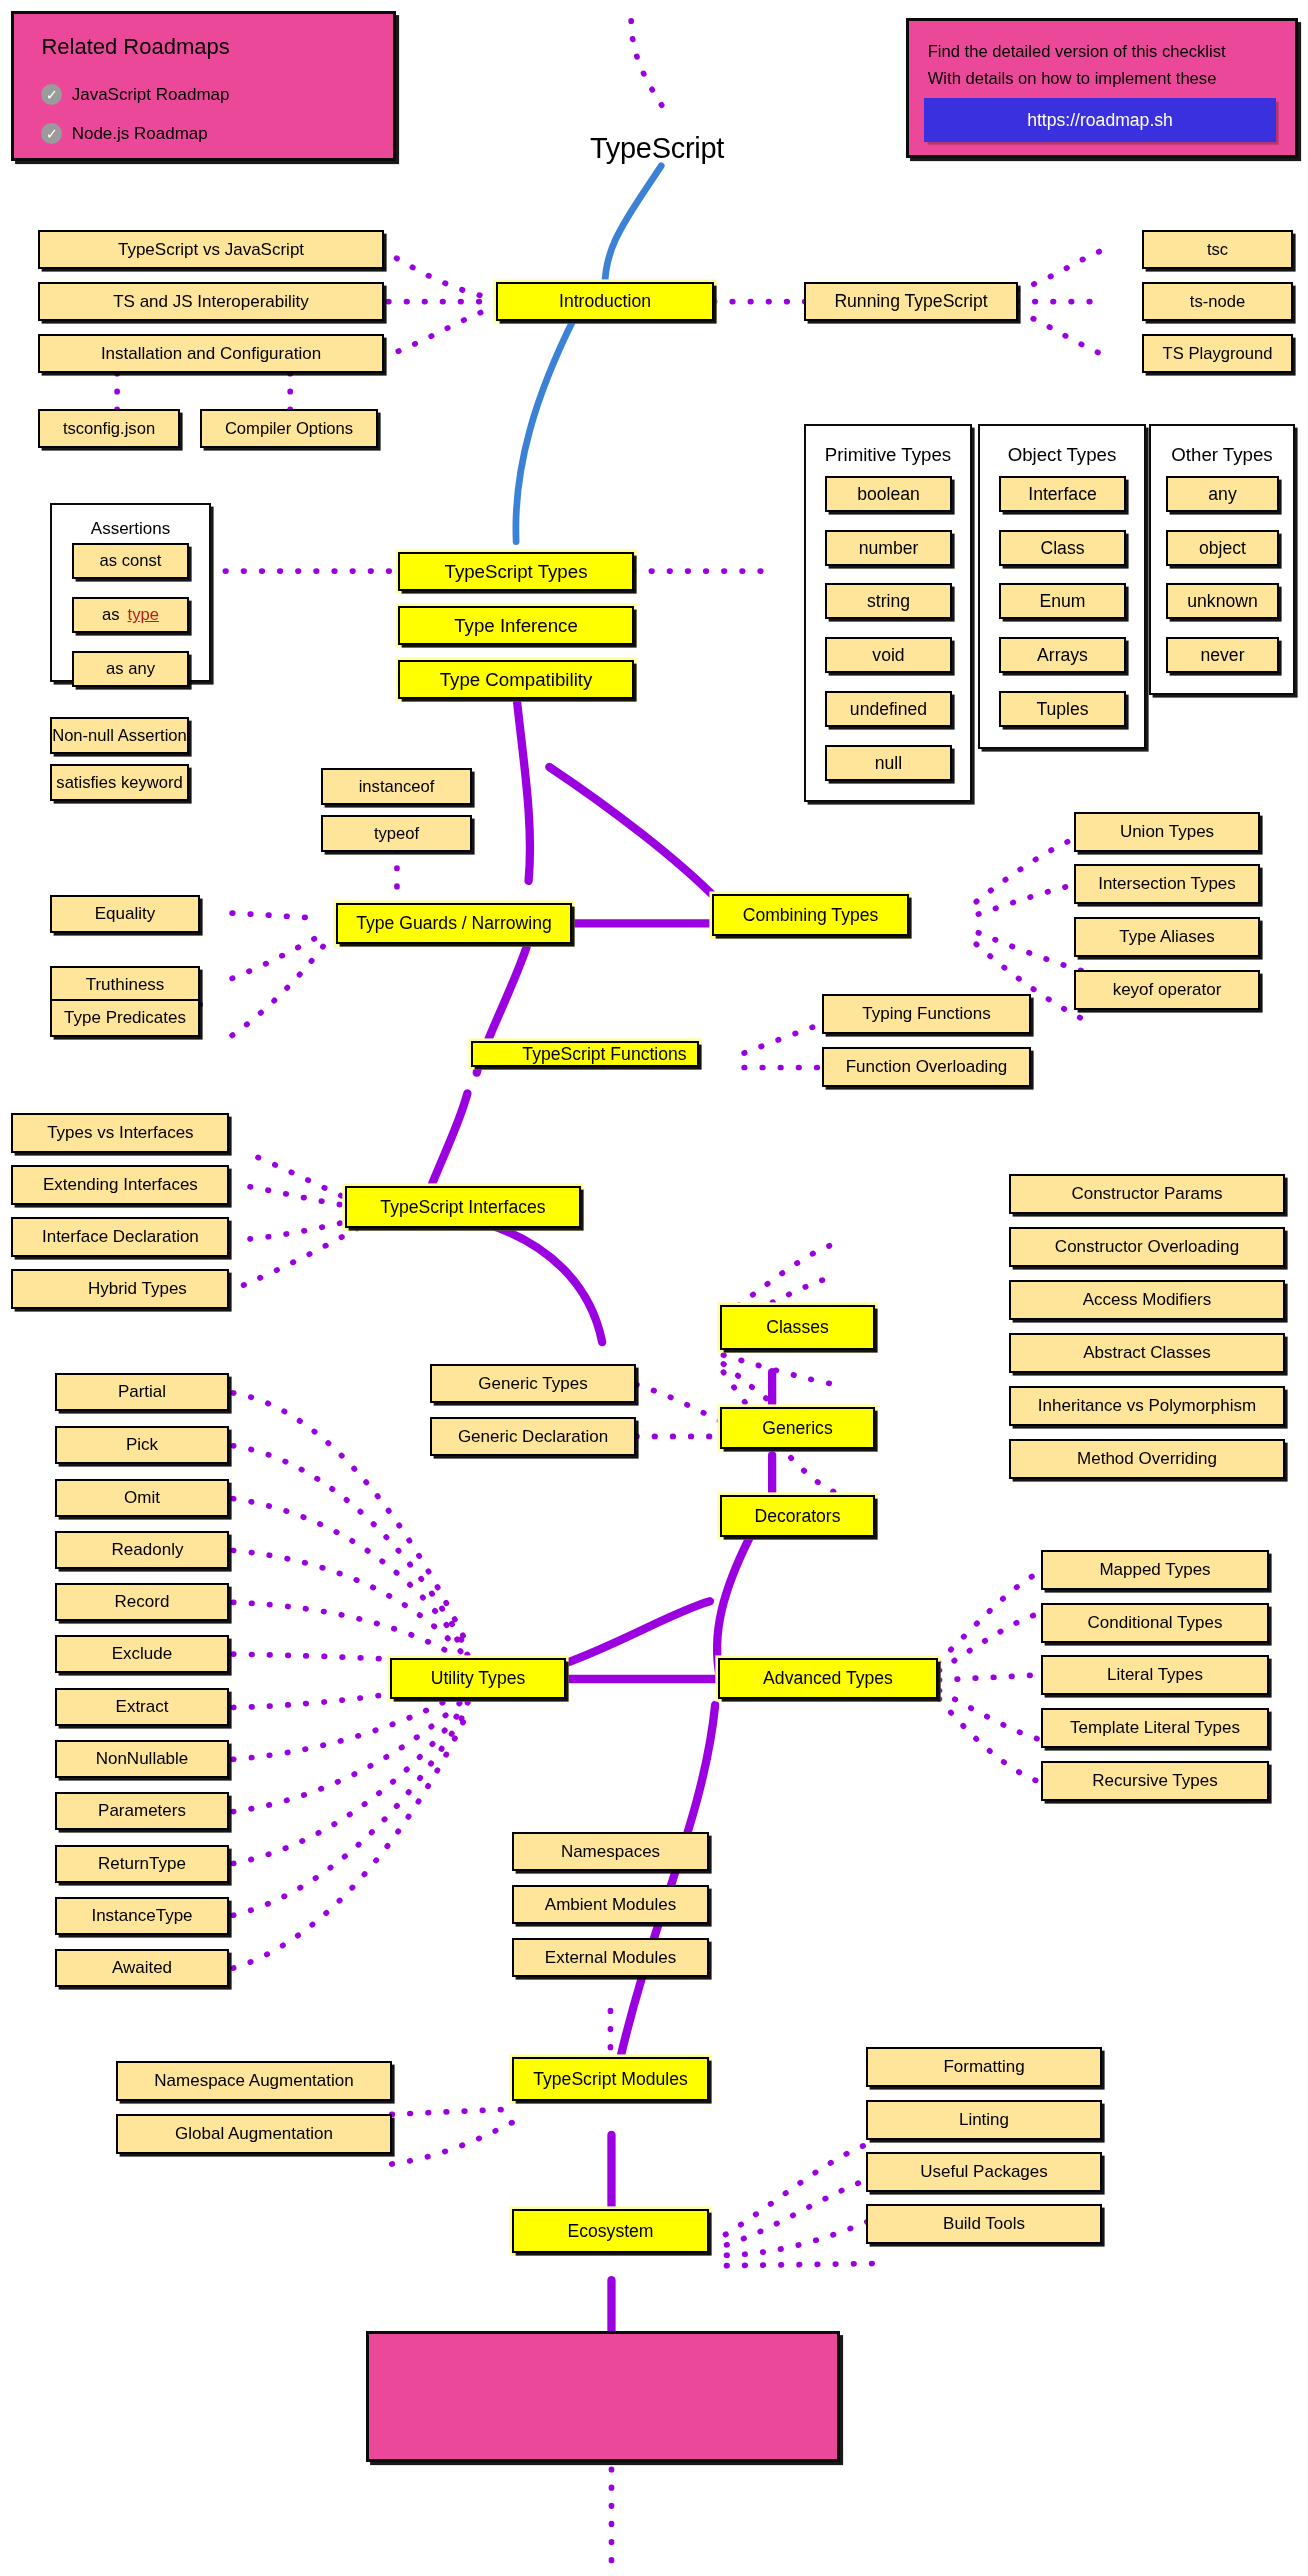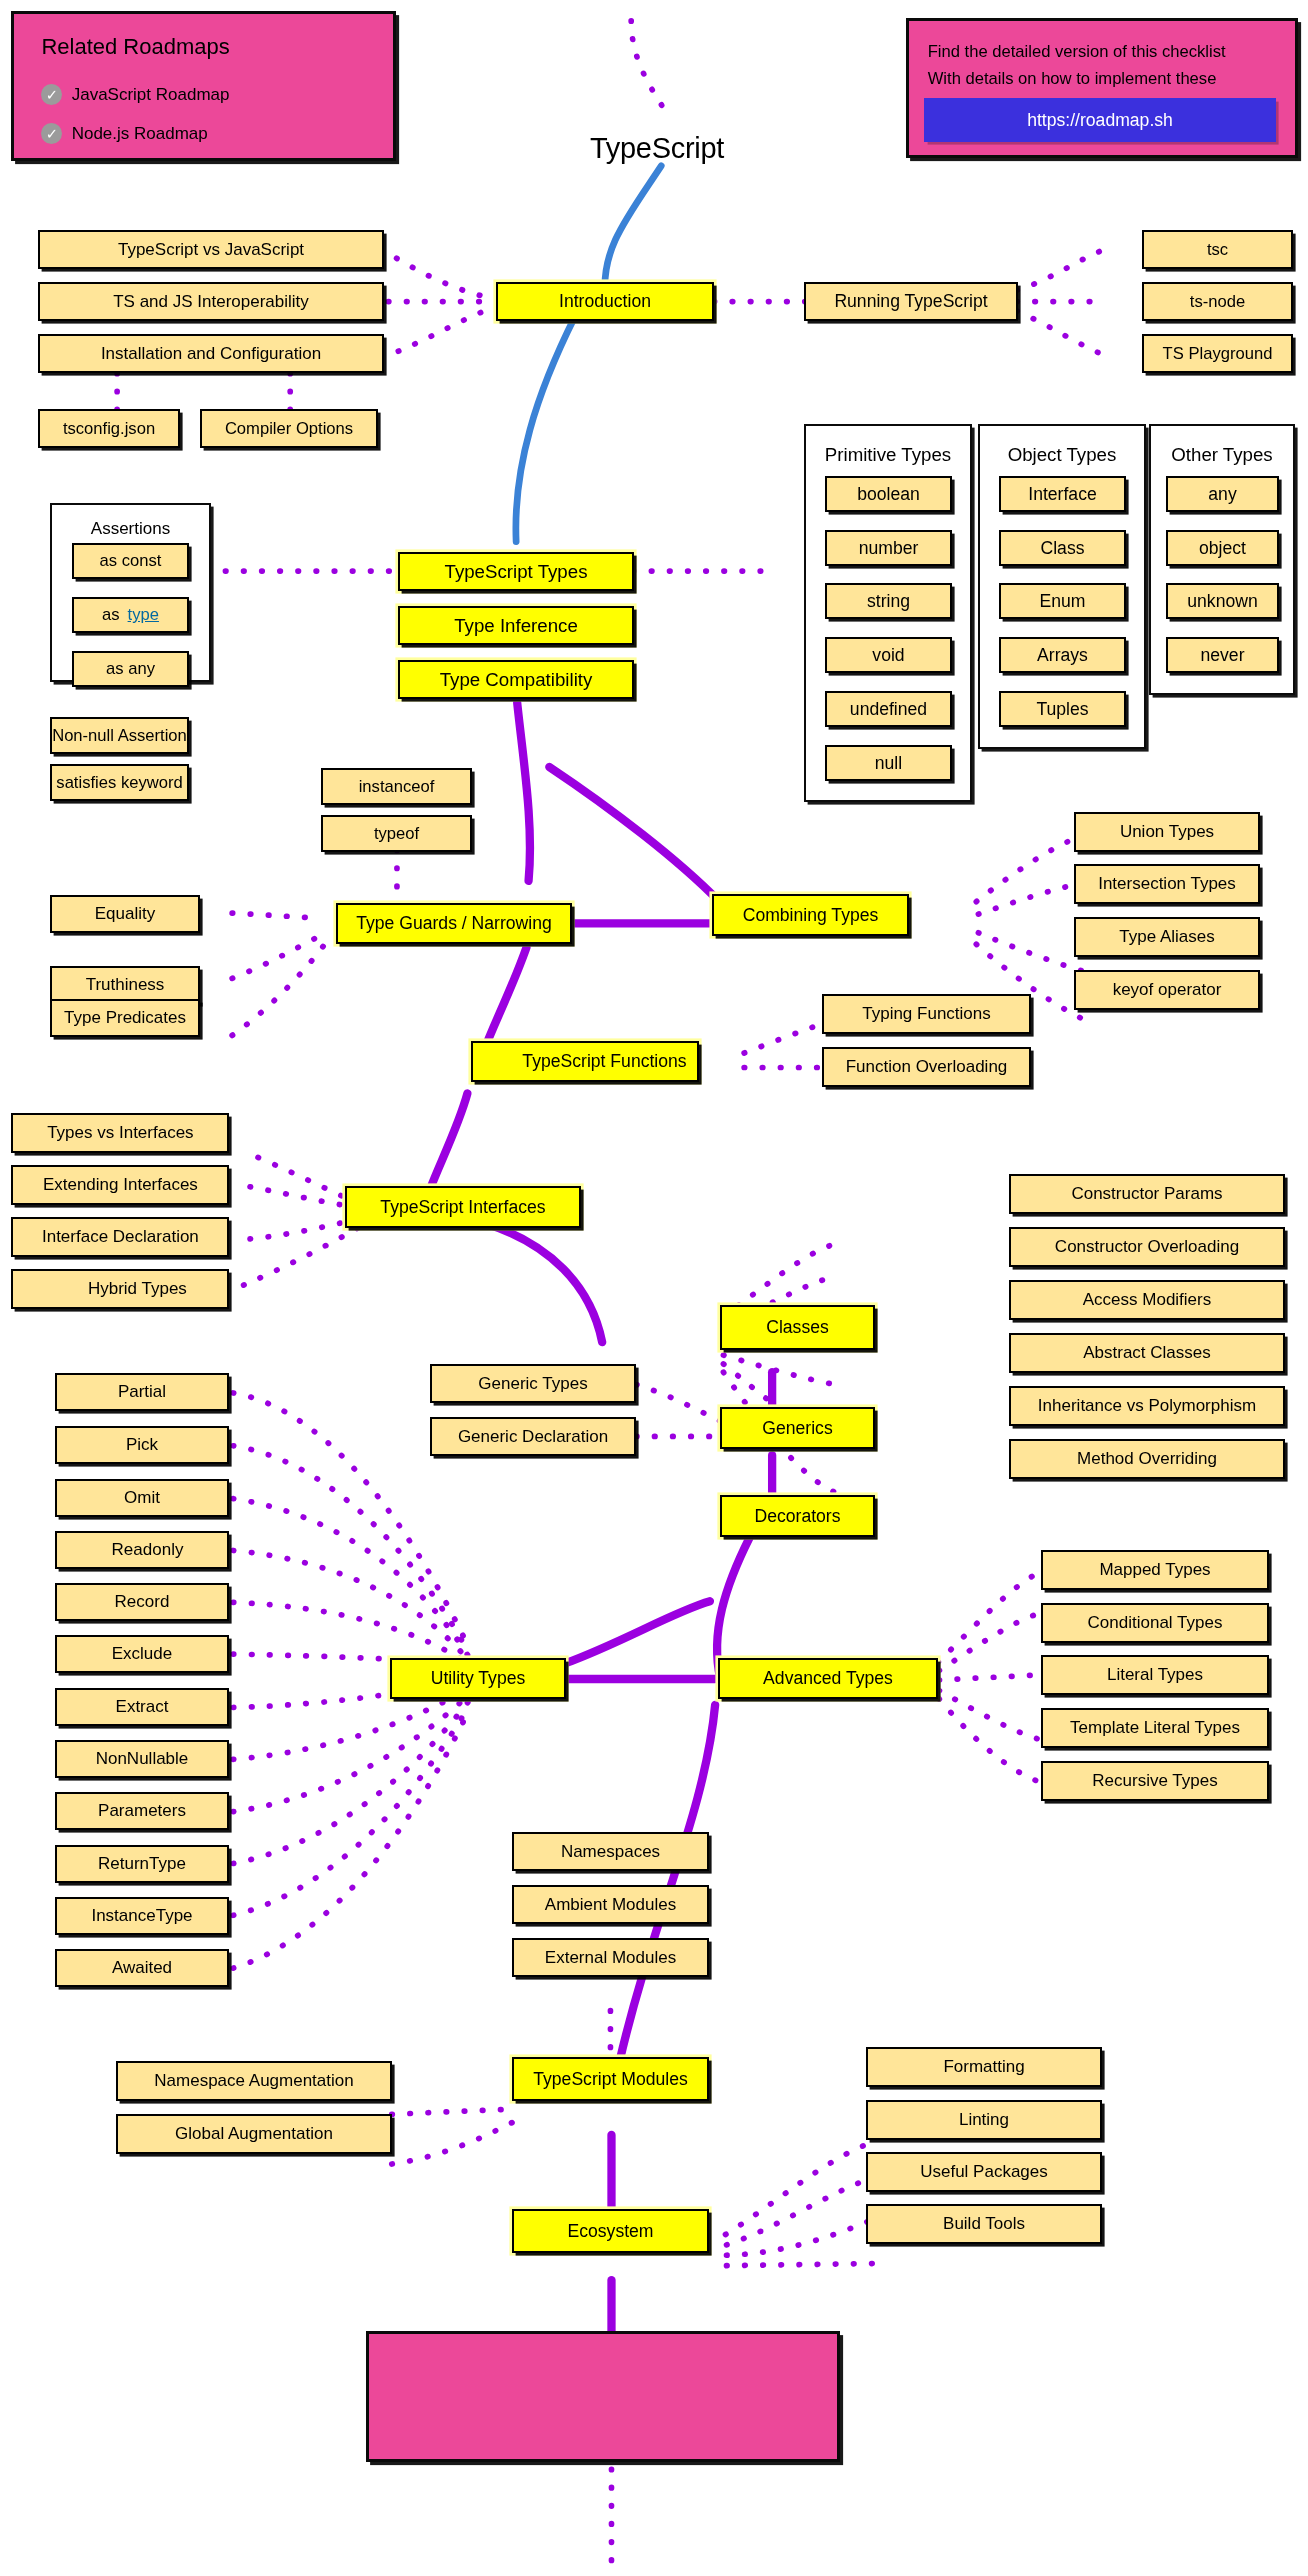--- a/index.html
+++ b/index.html
@@ -63,21 +63,21 @@
     position:absolute;background:#3b30dd;color:#ffffff;
     display:flex;align-items:center;justify-content:center;
     z-index:7;box-shadow:3.1px 3.1px 0 -0.5px rgba(0,0,0,0.25);
   }
 
   #title-typescript{
     position:absolute;color:#000;z-index:8;white-space:nowrap;
     font-size:29px;letter-spacing:-0.3px;
   }
 
-  .blue-link{color:#0369a1;text-decoration:underline;margin-left:8px;}
+  .blue-link{color:#b91c1c;text-decoration:underline;margin-left:8px;}
   .fs-32{font-size:16.6px;}
   .fs-33{font-size:17px;}
   .fs-34{font-size:17.6px;}
   .fs-36{font-size:18.7px;}
   .fs-42{font-size:22px;}
 </style>
 </head>
 <body>
 
 <div id="stage">
@@ -294,21 +294,21 @@
   <div class="node tan fs-33" style="left:50px;top:947px;width:150px;height:38px;margin-top:19px;">Truthiness</div>
   <div class="node tan fs-33" style="left:50px;top:999px;width:150px;height:38px;">Type Predicates</div>
 
   <div class="node yellow fs-34" style="left:712px;top:894px;width:197px;height:42px;">Combining Types</div>
 
   <div class="node tan fs-33" style="left:1074px;top:812px;width:186px;height:40px;">Union Types</div>
   <div class="node tan fs-33" style="left:1074px;top:864px;width:186px;height:40px;">Intersection Types</div>
   <div class="node tan fs-33" style="left:1074px;top:917px;width:186px;height:40px;">Type Aliases</div>
   <div class="node tan fs-33" style="left:1074px;top:970px;width:186px;height:40px;">keyof operator</div>
 
-  <div class="node yellow fs-34" style="left:471px;top:1041px;width:228px;height:41px;padding-left:39px;">TypeScript Functions</div>
+  <div class="node yellow fs-34" style="left:471px;top:1041px;width:228px;height:26px;padding-left:39px;">TypeScript Functions</div>
   <div class="node tan fs-33" style="left:822px;top:994px;width:209px;height:40px;">Typing Functions</div>
   <div class="node tan fs-33" style="left:822px;top:1047px;width:209px;height:40px;">Function Overloading</div>
 
   <div class="node yellow fs-34" style="left:345px;top:1186px;width:236px;height:42px;">TypeScript Interfaces</div>
 
   <div class="node tan fs-33" style="left:11.4px;top:1113px;width:218px;height:40px;">Types vs Interfaces</div>
   <div class="node tan fs-33" style="left:11.4px;top:1165px;width:218px;height:40px;">Extending Interfaces</div>
   <div class="node tan fs-33" style="left:11.4px;top:1217px;width:218px;height:40px;">Interface Declaration</div>
   <div class="node tan fs-33" style="left:11.4px;top:1269px;width:218px;height:40px;padding-left:34px;">Hybrid Types</div>
 

